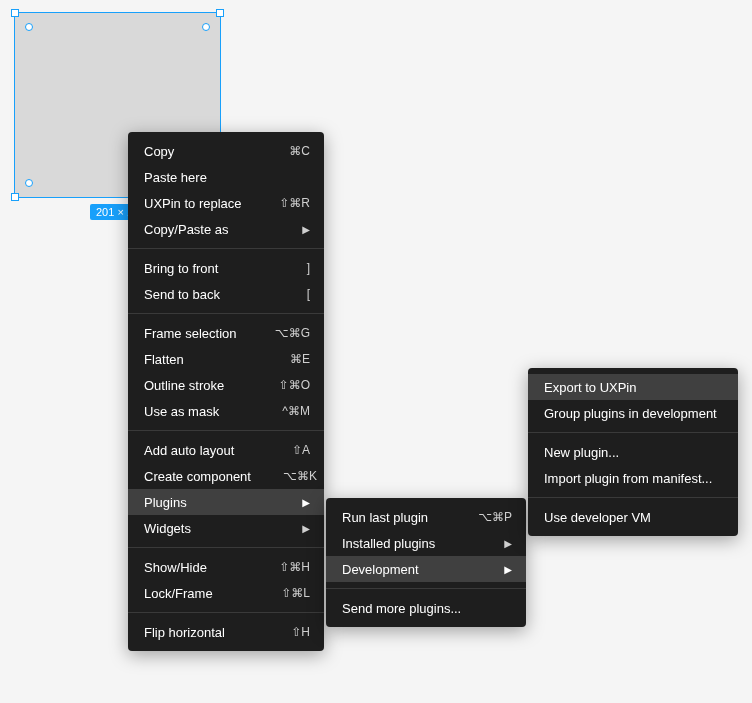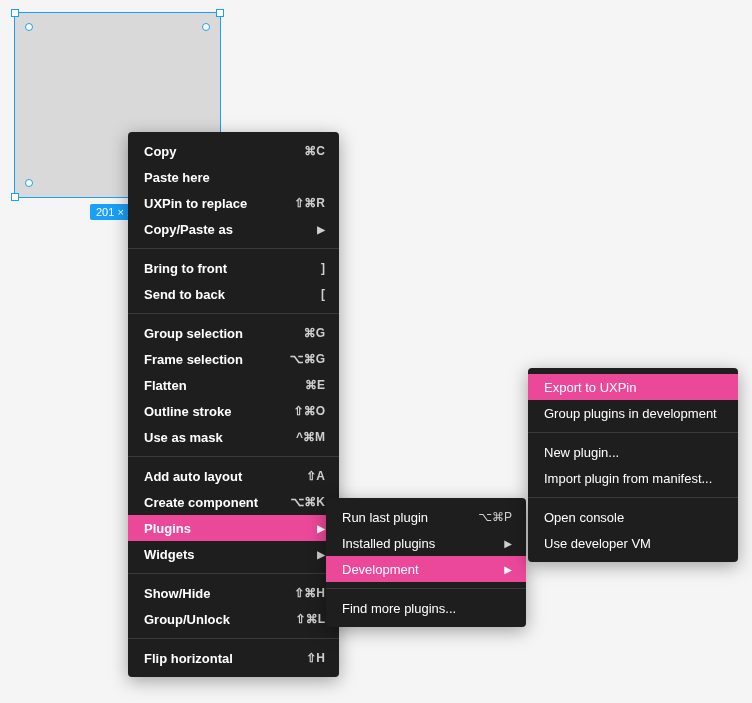--- a/index.html
+++ b/index.html
@@ -71,21 +71,21 @@
   }
   .menu-item {
     display: flex;
     align-items: center;
     height: 26px;
     padding: 0 14px 0 16px;
     cursor: default;
     white-space: nowrap;
   }
   .menu-item.highlight {
-    background: #ec4899;
+    background: #404040;
     justify-content: center;
   }
   .menu-label {
     flex: 1;
   }
   .menu-shortcut {
     color: #cfcfcf;
     font-size: 12px;
     margin-left: 28px;
     min-width: 38px;
@@ -98,21 +98,21 @@
     color: #cfcfcf;
     font-size: 10px;
   }
   .menu-item.highlight .menu-arrow { color: #fff; }
   .menu-sep {
     height: 1px;
     background: #3a3a3a;
     margin: 6px 0;
   }
 
-  .menu1 { left: 128px; top: 132px; width: 211px; font-weight: bold; }
+  .menu1 { left: 128px; top: 132px; width: 196px; }
   .menu2 { left: 326px; top: 498px; width: 200px; }
   .menu3 { left: 528px; top: 368px; width: 210px; }
 </style>
 </head>
 <body>
 
 <div class="selected-shape">
   <div class="sel-handle tl"></div>
   <div class="sel-handle tr"></div>
   <div class="sel-handle bl"></div>
@@ -144,24 +144,20 @@
   <div class="menu-item">
     <span class="menu-label">Bring to front</span>
     <span class="menu-shortcut">]</span>
   </div>
   <div class="menu-item">
     <span class="menu-label">Send to back</span>
     <span class="menu-shortcut">[</span>
   </div>
   <div class="menu-sep"></div>
   <div class="menu-item">
-    <span class="menu-label">Group selection</span>
-    <span class="menu-shortcut">⌘G</span>
-  </div>
-  <div class="menu-item">
     <span class="menu-label">Frame selection</span>
     <span class="menu-shortcut">⌥⌘G</span>
   </div>
   <div class="menu-item">
     <span class="menu-label">Flatten</span>
     <span class="menu-shortcut">⌘E</span>
   </div>
   <div class="menu-item">
     <span class="menu-label">Outline stroke</span>
     <span class="menu-shortcut">⇧⌘O</span>
@@ -186,21 +182,21 @@
   <div class="menu-item">
     <span class="menu-label">Widgets</span>
     <span class="menu-arrow">▶</span>
   </div>
   <div class="menu-sep"></div>
   <div class="menu-item">
     <span class="menu-label">Show/Hide</span>
     <span class="menu-shortcut">⇧⌘H</span>
   </div>
   <div class="menu-item">
-    <span class="menu-label">Group/Unlock</span>
+    <span class="menu-label">Lock/Frame</span>
     <span class="menu-shortcut">⇧⌘L</span>
   </div>
   <div class="menu-sep"></div>
   <div class="menu-item">
     <span class="menu-label">Flip horizontal</span>
     <span class="menu-shortcut">⇧H</span>
   </div>
 </div>
 
 <div class="context-menu menu2">
@@ -211,38 +207,35 @@
   <div class="menu-item">
     <span class="menu-label">Installed plugins</span>
     <span class="menu-arrow">▶</span>
   </div>
   <div class="menu-item highlight">
     <span class="menu-label">Development</span>
     <span class="menu-arrow">▶</span>
   </div>
   <div class="menu-sep"></div>
   <div class="menu-item">
-    <span class="menu-label">Find more plugins...</span>
+    <span class="menu-label">Send more plugins...</span>
   </div>
 </div>
 
 <div class="context-menu menu3">
   <div class="menu-item highlight">
     <span class="menu-label">Export to UXPin</span>
   </div>
   <div class="menu-item">
     <span class="menu-label">Group plugins in development</span>
   </div>
   <div class="menu-sep"></div>
   <div class="menu-item">
     <span class="menu-label">New plugin...</span>
   </div>
   <div class="menu-item">
     <span class="menu-label">Import plugin from manifest...</span>
   </div>
   <div class="menu-sep"></div>
   <div class="menu-item">
-    <span class="menu-label">Open console</span>
-  </div>
-  <div class="menu-item">
     <span class="menu-label">Use developer VM</span>
   </div>
 </div>
 
 </body></html>

